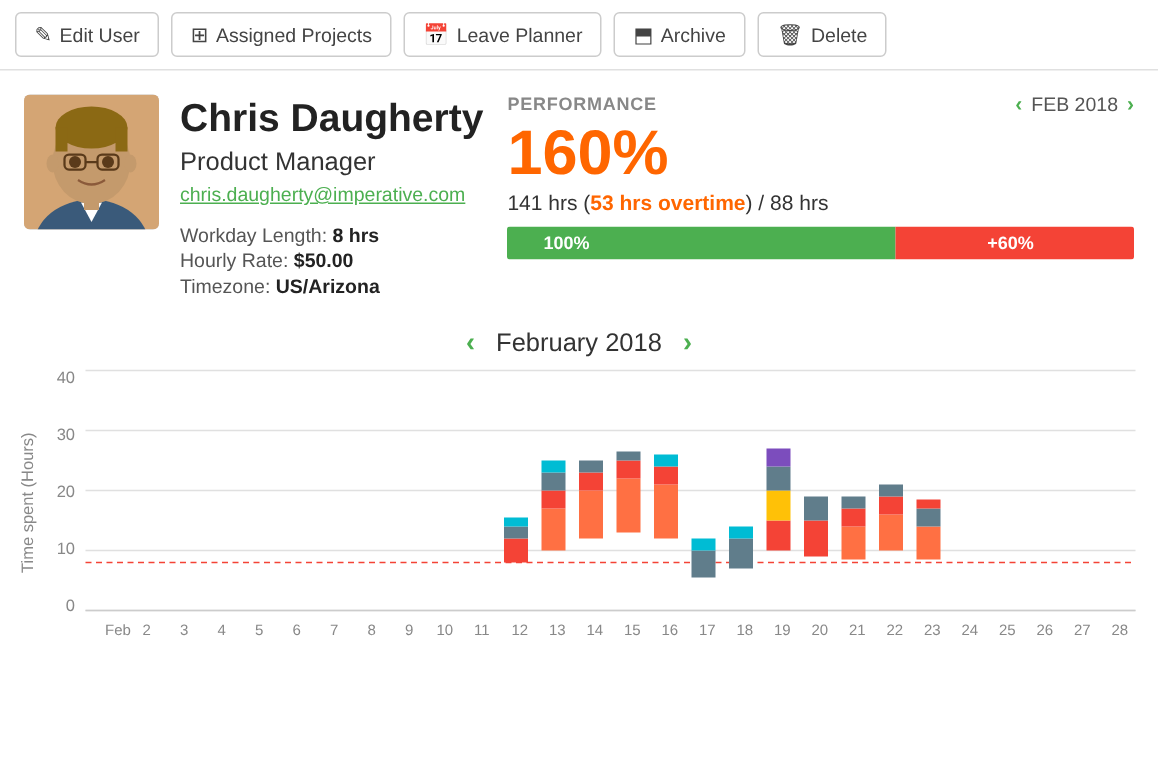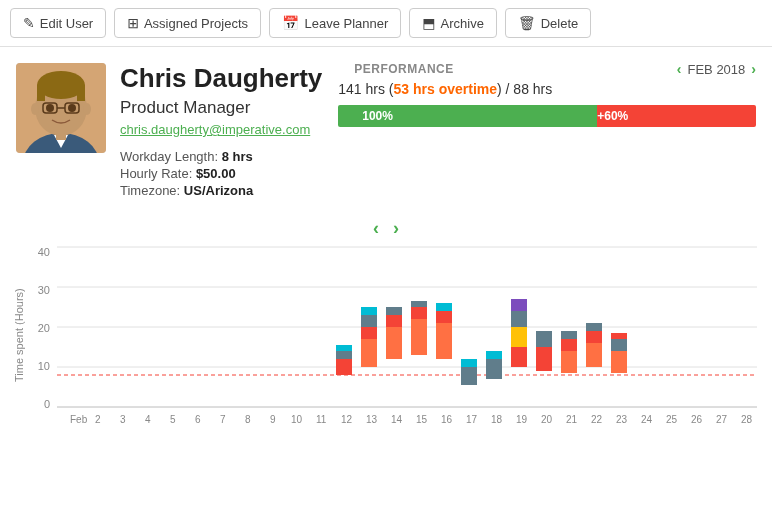--- a/index.html
+++ b/index.html
@@ -19,30 +19,30 @@
     .avatar { width: 90px; height: 90px; border-radius: 4px; overflow: hidden; background: #ccc; flex-shrink: 0; }
     .profile-info { flex: 1; }
     .profile-name { font-size: 26px; font-weight: 600; color: #222; margin-bottom: 4px; }
     .profile-title { font-weight: 400; font-size: 17px; color: #333; margin-bottom: 4px; }
     .profile-email { color: #4caf50; font-size: 13px; margin-bottom: 12px; text-decoration: underline; }
     .profile-detail { font-size: 13px; color: #555; margin-bottom: 2px; }
     .profile-detail strong { color: #222; }
 
     
     .performance-section { flex: 1; min-width: 360px; padding: 4px 0 0 0; }
-    .perf-header { display: flex; align-items: center; justify-content: space-between; margin-bottom: 4px; margin-left: 16px; }
+    .perf-header { display: flex; align-items: center; justify-content: space-between; margin-bottom: 4px; }
     .perf-label { font-size: 12px; font-weight: 700; color: #888; letter-spacing: 0.5px; }
     .perf-nav { display: flex; align-items: center; gap: 6px; font-size: 13px; color: #555; }
     .perf-nav-btn { background: none; border: none; cursor: pointer; color: #4caf50; font-size: 14px; font-weight: bold; }
     .perf-percent { font-size: 42px; font-weight: 700; color: #ff6600; line-height: 1; margin-bottom: 4px; }
     .perf-hours { font-size: 14px; color: #333; margin-bottom: 8px; }
     .perf-hours .overtime { color: #ff6600; font-weight: 700; }
     .progress-bar-container { width: 100%; height: 22px; display: flex; border-radius: 2px; overflow: hidden; }
     .progress-green { background: #4caf50; height: 22px; display: flex; align-items: center; padding-left: 24px; color: #fff; font-size: 12px; font-weight: 600; }
-    .progress-red { background: #f44336; height: 22px; flex: 1; display: flex; align-items: center; justify-content: flex-start; padding-right: 6px; color: #fff; font-size: 12px; font-weight: 600; }
+    .progress-red { background: #f44336; height: 22px; flex: 1; display: flex; align-items: center; justify-content: center; padding-right: 6px; color: #fff; font-size: 12px; font-weight: 600; }
 
     
     .top-row { display: flex; padding: 0 16px; gap: 16px; }
 
     
     .month-nav { display: flex; align-items: center; justify-content: center; padding: 10px 0 4px 0; gap: 14px; }
     .month-nav-btn { background: none; border: none; cursor: pointer; color: #4caf50; font-size: 18px; font-weight: bold; }
     .month-title { font-size: 17px; color: #333; font-weight: 500; }
 
     svg text { font-family: -apple-system, BlinkMacSystemFont, Arial, sans-serif; }
@@ -119,36 +119,38 @@
 
   <div class="performance-section" style="padding-top:14px;">
     <div class="perf-header">
       <span class="perf-label">PERFORMANCE</span>
       <div class="perf-nav">
         <button class="perf-nav-btn">‹</button>
         <span>FEB 2018</span>
         <button class="perf-nav-btn">›</button>
       </div>
     </div>
+    <div class="perf-percent">160%</div>
     <div class="perf-hours">
       <span>141 hrs (</span><span class="overtime">53 hrs overtime</span><span>) / 88 hrs</span>
     </div>
     <div class="progress-bar-container">
       <div class="progress-green" style="width:62%">
         <span>100%</span>
       </div>
       <div class="progress-red" style="flex:1">
         <span>+60%</span>
       </div>
     </div>
   </div>
 </div>
 
 <div class="month-nav">
   <button class="month-nav-btn">‹</button>
+  <span class="month-title">February 2018</span>
   <button class="month-nav-btn">›</button>
 </div>
 
 <div style="display:flex; padding: 0 8px 0 8px; position:relative;">
 
   <div style="width:22px; display:flex; align-items:center; justify-content:center;">
     <span style="font-size:11px; color:#888; transform:rotate(-90deg); white-space:nowrap; display:block; width:90px; text-align:center;">Time spent (Hours)</span>
   </div>
 
   <div style="width:20px; display:flex; flex-direction:column-reverse; justify-content:space-between; padding-bottom:20px; padding-top:2px;">

